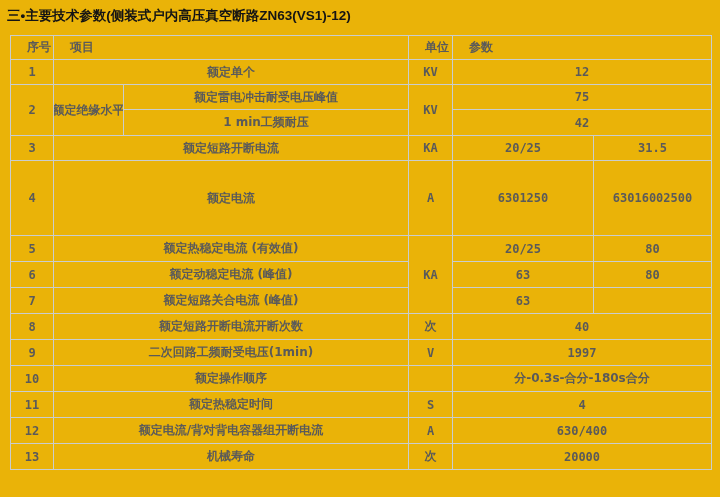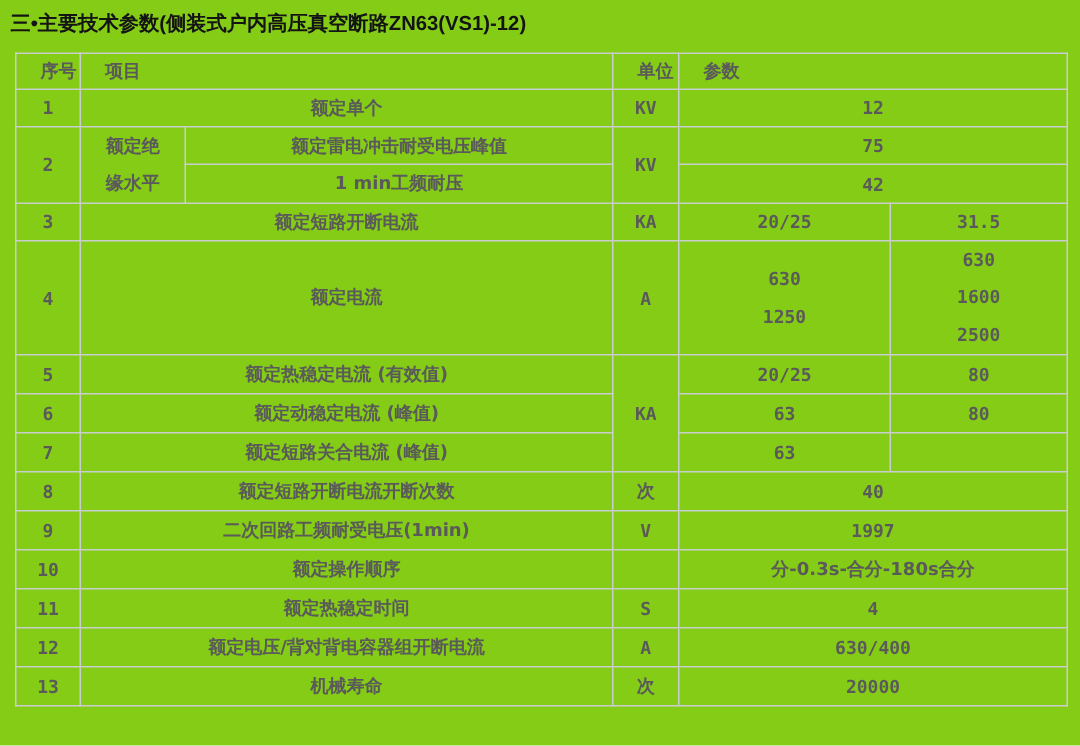--- a/index.html
+++ b/index.html
@@ -4,21 +4,21 @@
 <style>
   html, body {
     margin: 0;
     padding: 0;
     background: #ffffff;
   }
   .page {
     position: relative;
     width: 720px;
     height: 497px;
-    background: #84cc16;
+    background: #eab308;
     font-family: "DejaVu Sans", sans-serif;
     overflow: hidden;
   }
   .title {
     margin: 0;
     padding: 7px 0 0 7px;
     font-family: "Liberation Sans", sans-serif;
     font-size: 13.5px;
     font-weight: bold;
     color: #141414;
@@ -44,21 +44,21 @@
   tr.hdr td {
     text-align: left;
     padding-left: 16px;
     height: 23px;
   }
   tr.h25 td { height: 24px; }
   tr.h26 td { height: 25px; }
   tr.h75 td { height: 74px; }
   .stack {
     display: flex;
-    flex-direction: column;
+    flex-direction: row;
     justify-content: center;
     align-items: center;
   }
   .stack span { line-height: 25px; display: block; }
   .mono { font-family: "DejaVu Sans Mono", monospace; }
 </style>
 </head>
 <body>
 
 <div class="page">
@@ -179,21 +179,21 @@
 
     <tr class="h26">
       <td class="mono">11</td>
       <td colspan="2">额定热稳定时间</td>
       <td class="mono">S</td>
       <td colspan="2" class="mono">4</td>
     </tr>
 
     <tr class="h26">
       <td class="mono">12</td>
-      <td colspan="2">额定电压/背对背电容器组开断电流</td>
+      <td colspan="2">额定电流/背对背电容器组开断电流</td>
       <td class="mono">A</td>
       <td colspan="2" class="mono">630/400</td>
     </tr>
 
     <tr class="h26">
       <td class="mono">13</td>
       <td colspan="2">机械寿命</td>
       <td>次</td>
       <td colspan="2" class="mono">20000</td>
     </tr>

